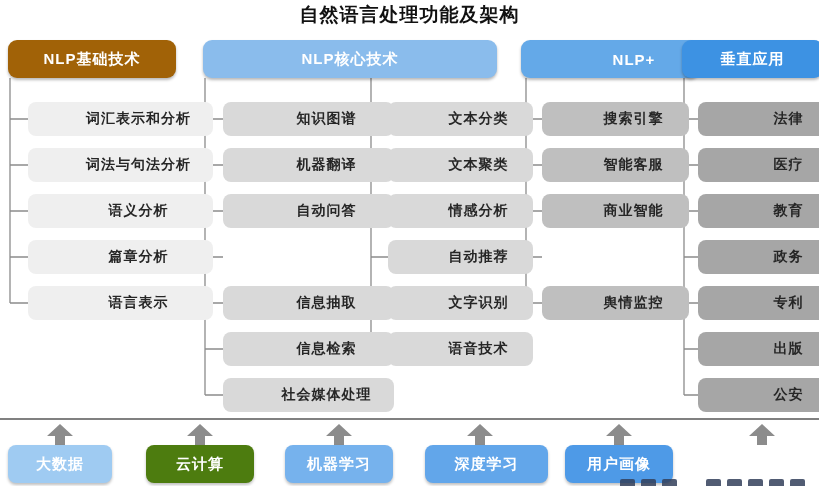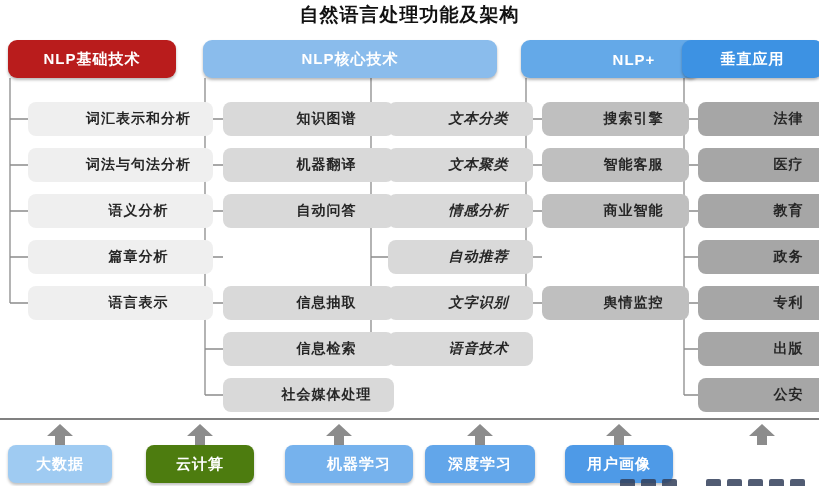--- a/index.html
+++ b/index.html
@@ -10,50 +10,50 @@
   .title{
     position:absolute;top:2px;left:0;width:819px;margin:0;
     text-align:center;font-size:19px;font-weight:bold;color:#111111;letter-spacing:1px;
   }
   .hdr{
     position:absolute;top:40px;height:38px;border-radius:9px;
     display:flex;align-items:center;justify-content:center;
     color:#ffffff;font-size:15px;font-weight:bold;letter-spacing:1px;
     box-shadow:0 2px 3px rgba(0,0,0,.28);
   }
-  .hdr1{left:8px;width:168px;background:#b91c1c;}
+  .hdr1{left:8px;width:168px;background:#a16207;}
   .hdr2{left:203px;width:294px;background:#8abcec;}
   .hdr3{left:521px;width:130px;background:#64a9e8;padding-left:48px;}
   .hdr4{left:682px;width:141px;background:#3d92e3;}
   .node{
     position:absolute;height:34px;border-radius:8px;
     display:flex;align-items:center;justify-content:center;
     font-size:14px;font-weight:600;color:#262626;letter-spacing:1px;padding-left:36px;
   }
   .g1{background:#efefef;}
   .g2{background:#d9d9d9;}
   .g3{background:#bfbfbf;}
   .g4{background:#a6a6a6;}
   .c1{left:28px;width:149px;}
   .c2l{left:223px;width:135px;}
-  .c2r{left:388px;width:109px;font-style:italic;}
+  .c2r{left:388px;width:109px;}
   .c3{left:542px;width:111px;}
   .c4{left:698px;width:109px;}
   .r1{top:102px;}.r2{top:148px;}.r3{top:194px;}.r4{top:240px;}
   .r5{top:286px;}.r6{top:332px;}.r7{top:378px;}
   .fnd{
     position:absolute;top:445px;height:38px;border-radius:8px;
     display:flex;align-items:center;justify-content:center;
     color:#ffffff;font-size:15px;font-weight:bold;letter-spacing:1px;
     box-shadow:0 2px 3px rgba(0,0,0,.25);
   }
   .f1{left:8px;width:104px;background:#9fcbf2;}
   .f2{left:146px;width:108px;background:#4d7c0f;}
-  .f3{left:285px;width:108px;background:#76b2ed;padding-left:20px;}
-  .f4{left:425px;width:110px;background:#62a6ea;}
+  .f3{left:285px;width:108px;background:#76b2ed;}
+  .f4{left:425px;width:123px;background:#62a6ea;}
   .f5{left:565px;width:108px;background:#4e9ae7;}
   .f6{left:708px;width:107px;background:#3a8ee4;margin-top:44px;}
   .wires{position:absolute;left:0;top:0;}
   .wm{position:absolute;top:479px;height:7px;overflow:hidden;display:flex;gap:6px;}
   .wm span{display:inline-block;width:15px;height:14px;background:#32405a;border-radius:2px;opacity:.85;}
 </style>
 </head>
 <body>
 
 <div class="canvas">

